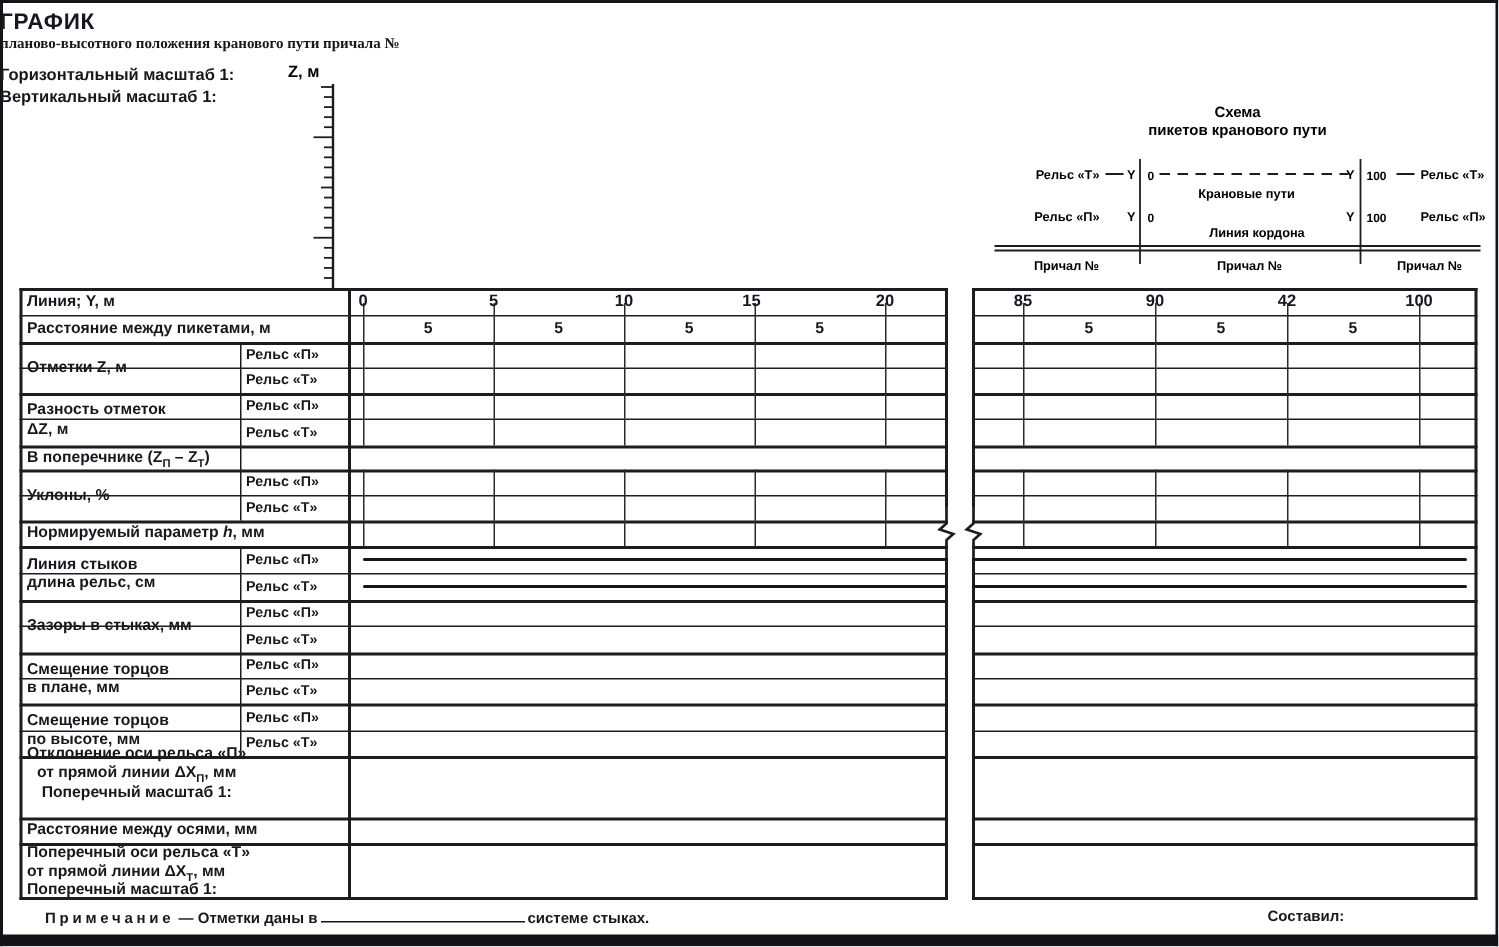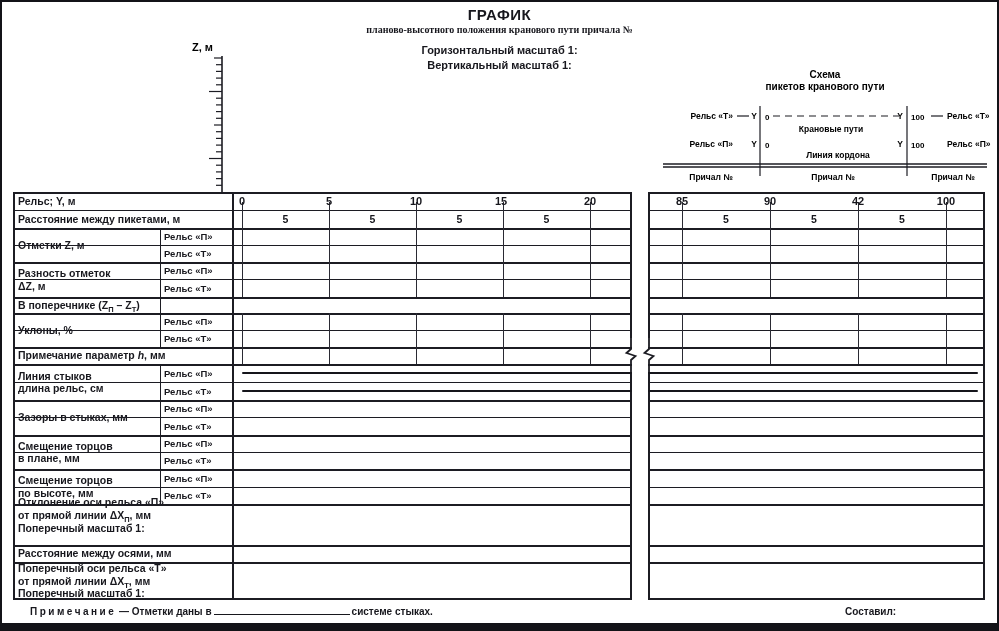--- a/index.html
+++ b/index.html
@@ -1,20 +1,20 @@
 <!DOCTYPE html>
 <html><head>
 <meta charset="utf-8">
 <style>
   html,body{margin:0;padding:0;background:#fff;}
   .sheet{position:relative;width:999px;height:631px;background:#fff;overflow:hidden;
          font-family:"Liberation Sans",sans-serif;color:#17171d;}
   .abs{position:absolute;}
   .frame{position:absolute;background:#131318;}
-  .ctr{text-align:center;width:100%;left:0;}
+  .ctr{text-align:left;width:100%;left:0;}
   .t1{font-size:15px;font-weight:700;letter-spacing:.5px;}
   .t2{font-size:10px;font-weight:700;font-family:Liberation Serif, serif;}
   .t3{font-size:11px;font-weight:700;}
   .lbl{font-weight:700;font-size:10.5px;line-height:1.18;display:flex;align-items:center;
        padding-left:5px;box-sizing:border-box;}
   .sublbl{font-weight:700;font-size:9.5px;display:flex;align-items:center;padding-left:4px;
        box-sizing:border-box;}
   .lbl sub,.sublbl sub{font-size:7.5px;line-height:0;}
   .lbl i{font-style:italic;}
   .bline{position:absolute;background:#1c1c23;}
@@ -104,21 +104,21 @@
     <line x1="254" y1="40" x2="254" y2="110" stroke="#1c1c23" stroke-width="1.2"></line>
 
     <text x="58" y="114" font-size="8.5" font-weight="bold" text-anchor="middle">Причал №</text>
     <text x="180" y="114" font-size="8.5" font-weight="bold" text-anchor="middle">Причал №</text>
     <text x="300" y="114" font-size="8.5" font-weight="bold" text-anchor="middle">Причал №</text>
   </svg>
 
   <div class="abs" id="tbl" style="left:13px;top:192px;width:972px;height:408px;">
 
     <div class="abs lbl" style="left:0;top:0;width:220px;height:18px;">
-        <span><span>Рельс; Y, м</span></span>
+        <span><span>Линия; Y, м</span></span>
       </div>
     <div class="abs lbl" style="left:0;top:18px;width:220px;height:18px;">
         <span><span>Расстояние между пикетами, м</span></span>
       </div>
 
     <div class="abs lbl" style="left:0;top:36px;width:147px;height:34px;">
         <span><span>Отметки Z, м</span></span>
       </div>
     <div class="abs sublbl" style="left:147px;top:36px;width:73px;height:17px;">Рельс «П»</div>
     <div class="abs sublbl" style="left:147px;top:53px;width:73px;height:17px;">Рельс «Т»</div>
@@ -133,21 +133,21 @@
         <span><span>В поперечнике (Z</span><sub>П</sub><span> – Z</span><sub>Т</sub><span>)</span></span>
       </div>
 
     <div class="abs lbl" style="left:0;top:121px;width:147px;height:34px;">
         <span><span>Уклоны, %</span></span>
       </div>
     <div class="abs sublbl" style="left:147px;top:121px;width:73px;height:17px;">Рельс «П»</div>
     <div class="abs sublbl" style="left:147px;top:138px;width:73px;height:17px;">Рельс «Т»</div>
 
     <div class="abs lbl" style="left:0;top:155px;width:220px;height:17px;">
-        <span><span>Примечание параметр </span><i>h</i><span>, мм</span></span>
+        <span><span>Нормируемый параметр </span><i>h</i><span>, мм</span></span>
       </div>
 
     <div class="abs lbl" style="left:0;top:172px;width:147px;height:36px;">
         <span><span>Линия стыков</span><br><span>длина рельс, см</span></span>
       </div>
     <div class="abs sublbl" style="left:147px;top:172px;width:73px;height:18px;">Рельс «П»</div>
     <div class="abs sublbl" style="left:147px;top:190px;width:73px;height:18px;">Рельс «Т»</div>
 
     <div class="abs lbl" style="left:0;top:208px;width:147px;height:35px;">
         <span><span>Зазоры в стыках, мм</span></span>
@@ -160,21 +160,21 @@
       </div>
     <div class="abs sublbl" style="left:147px;top:243px;width:73px;height:17px;">Рельс «П»</div>
     <div class="abs sublbl" style="left:147px;top:260px;width:73px;height:17px;">Рельс «Т»</div>
 
     <div class="abs lbl" style="left:0;top:277px;width:147px;height:35px;">
         <span><span>Смещение торцов</span><br><span>по высоте, мм</span></span>
       </div>
     <div class="abs sublbl" style="left:147px;top:277px;width:73px;height:18px;">Рельс «П»</div>
     <div class="abs sublbl" style="left:147px;top:295px;width:73px;height:17px;">Рельс «Т»</div>
 
-    <div class="abs lbl" style="left:0;top:312px;width:220px;height:23px;line-height:1.22;">
+    <div class="abs lbl" style="left:0;top:312px;width:220px;height:23px;line-height:1.22;text-align:center;">
         <span><span>Отклонение оси рельса «П»</span><br><span>от прямой линии ΔX</span><sub>П</sub><span>, мм</span><br><span>Поперечный масштаб 1:</span></span>
       </div>
     <div class="abs lbl" style="left:0;top:353px;width:220px;height:17px;">
         <span><span>Расстояние между осями, мм</span></span>
       </div>
     <div class="abs lbl" style="left:0;top:370px;width:220px;height:38px;line-height:1.22;">
         <span><span>Поперечный оси рельса «Т»</span><br><span>от прямой линии ΔX</span><sub>Т</sub><span>, мм</span><br><span>Поперечный масштаб 1:</span></span>
       </div>
 
     <svg class="abs" style="left:611px;top:144px;" width="14" height="38">

